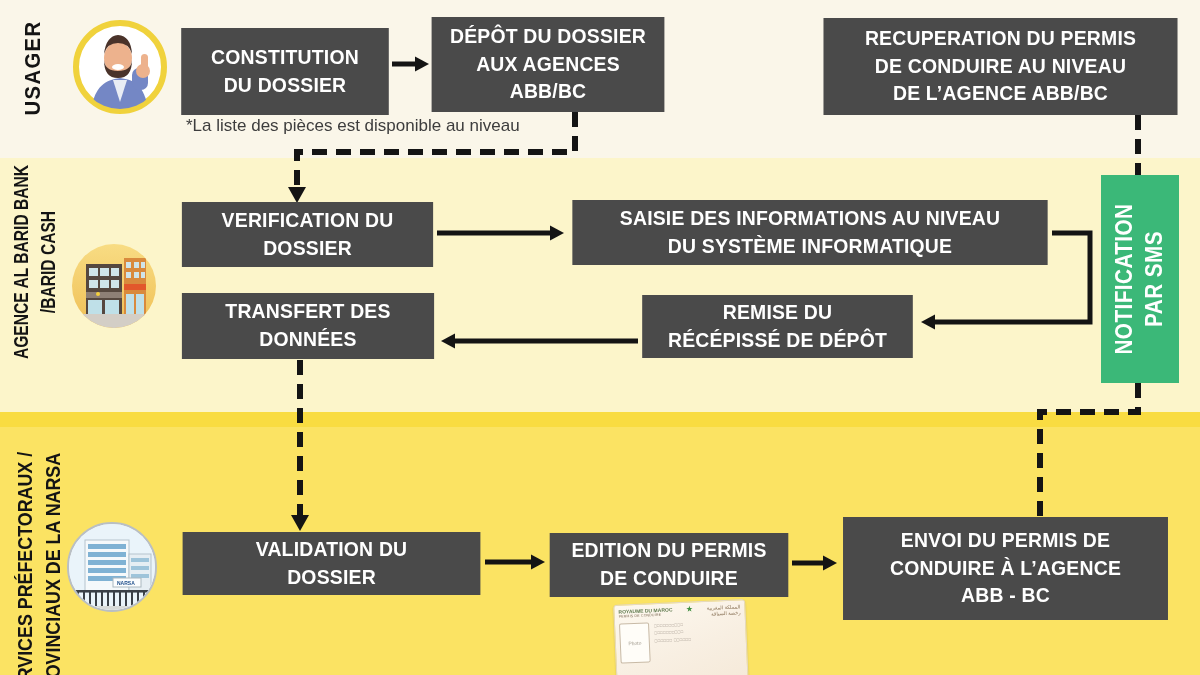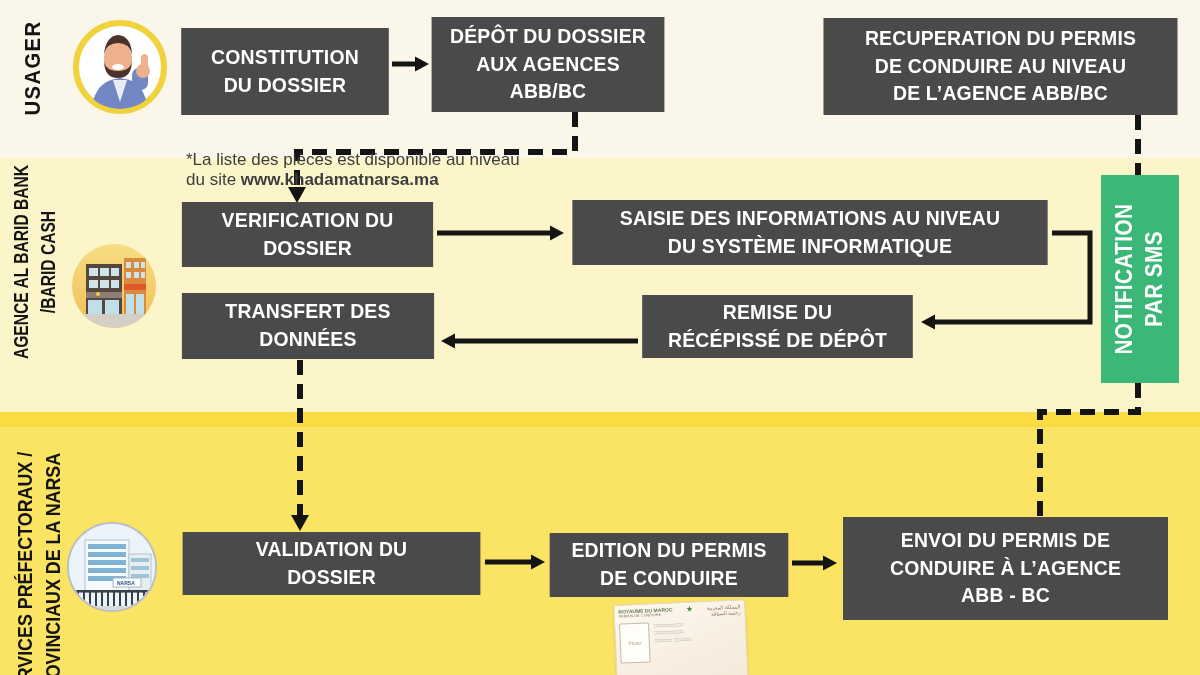--- a/index.html
+++ b/index.html
@@ -38,21 +38,21 @@
   }
   .vlabel-usager{left:-27px;top:54px;width:120px;height:28px;font-size:22px;letter-spacing:1.5px;
     transform:rotate(-90deg) scaleX(.92);line-height:28px;}
   .vlabel-abb{left:-94px;top:234px;width:260px;height:56px;font-size:20px;line-height:27px;
     transform:rotate(-90deg) scaleX(.78);}
   .vlabel-narsa{left:-110px;top:549px;width:300px;height:58px;font-size:21px;line-height:28px;
     transform:rotate(-90deg) scaleX(.85);}
   .vlabel-sms{left:1035px;top:248px;width:210px;height:62px;font-size:23px;line-height:30px;color:#fff;
     transform:rotate(-90deg) scaleX(.9);letter-spacing:.5px;}
 
-  .note{position:absolute;left:186px;top:116px;width:340px;font-size:17px;line-height:1.18;color:#3d3d3d;margin-top:34px;}
+  .note{position:absolute;left:186px;top:116px;width:340px;font-size:17px;line-height:1.18;color:#3d3d3d;}
 
   .icon-circle{position:absolute;}
   svg{display:block;}
   #connectors{position:absolute;left:0;top:0;pointer-events:none;}
 
   .license-card{
     position:absolute;left:615px;top:602px;width:130px;height:85px;
     background:linear-gradient(160deg,#fdf8ef 0%,#f8efe2 55%,#f5e9d8 100%);
     border:1px solid #e4d9c6;border-radius:4px;transform:rotate(-2.5deg);
     box-shadow:0 1px 2px rgba(0,0,0,.18);overflow:hidden;
@@ -239,21 +239,20 @@
 <div class="step step-envoi">ENVOI DU PERMIS DE
 CONDUIRE À L’AGENCE
 ABB - BC</div>
 
 <div class="notification-box"></div>
 <div class="vlabel vlabel-sms">NOTIFICATION
 PAR SMS</div>
 
 <div class="note">
   <div>*La liste des pièces est disponible au niveau</div>
-  <div><span>du site </span><b>www.khadamatnarsa.ma</b></div>
 </div>
 
 <div class="license-card">
   <div class="card-top">
     <div>
       <div class="card-country">ROYAUME DU MAROC</div>
       <div class="card-doc">PERMIS DE CONDUIRE</div>
     </div>
     <div class="card-star">★</div>
     <div class="card-ar">

